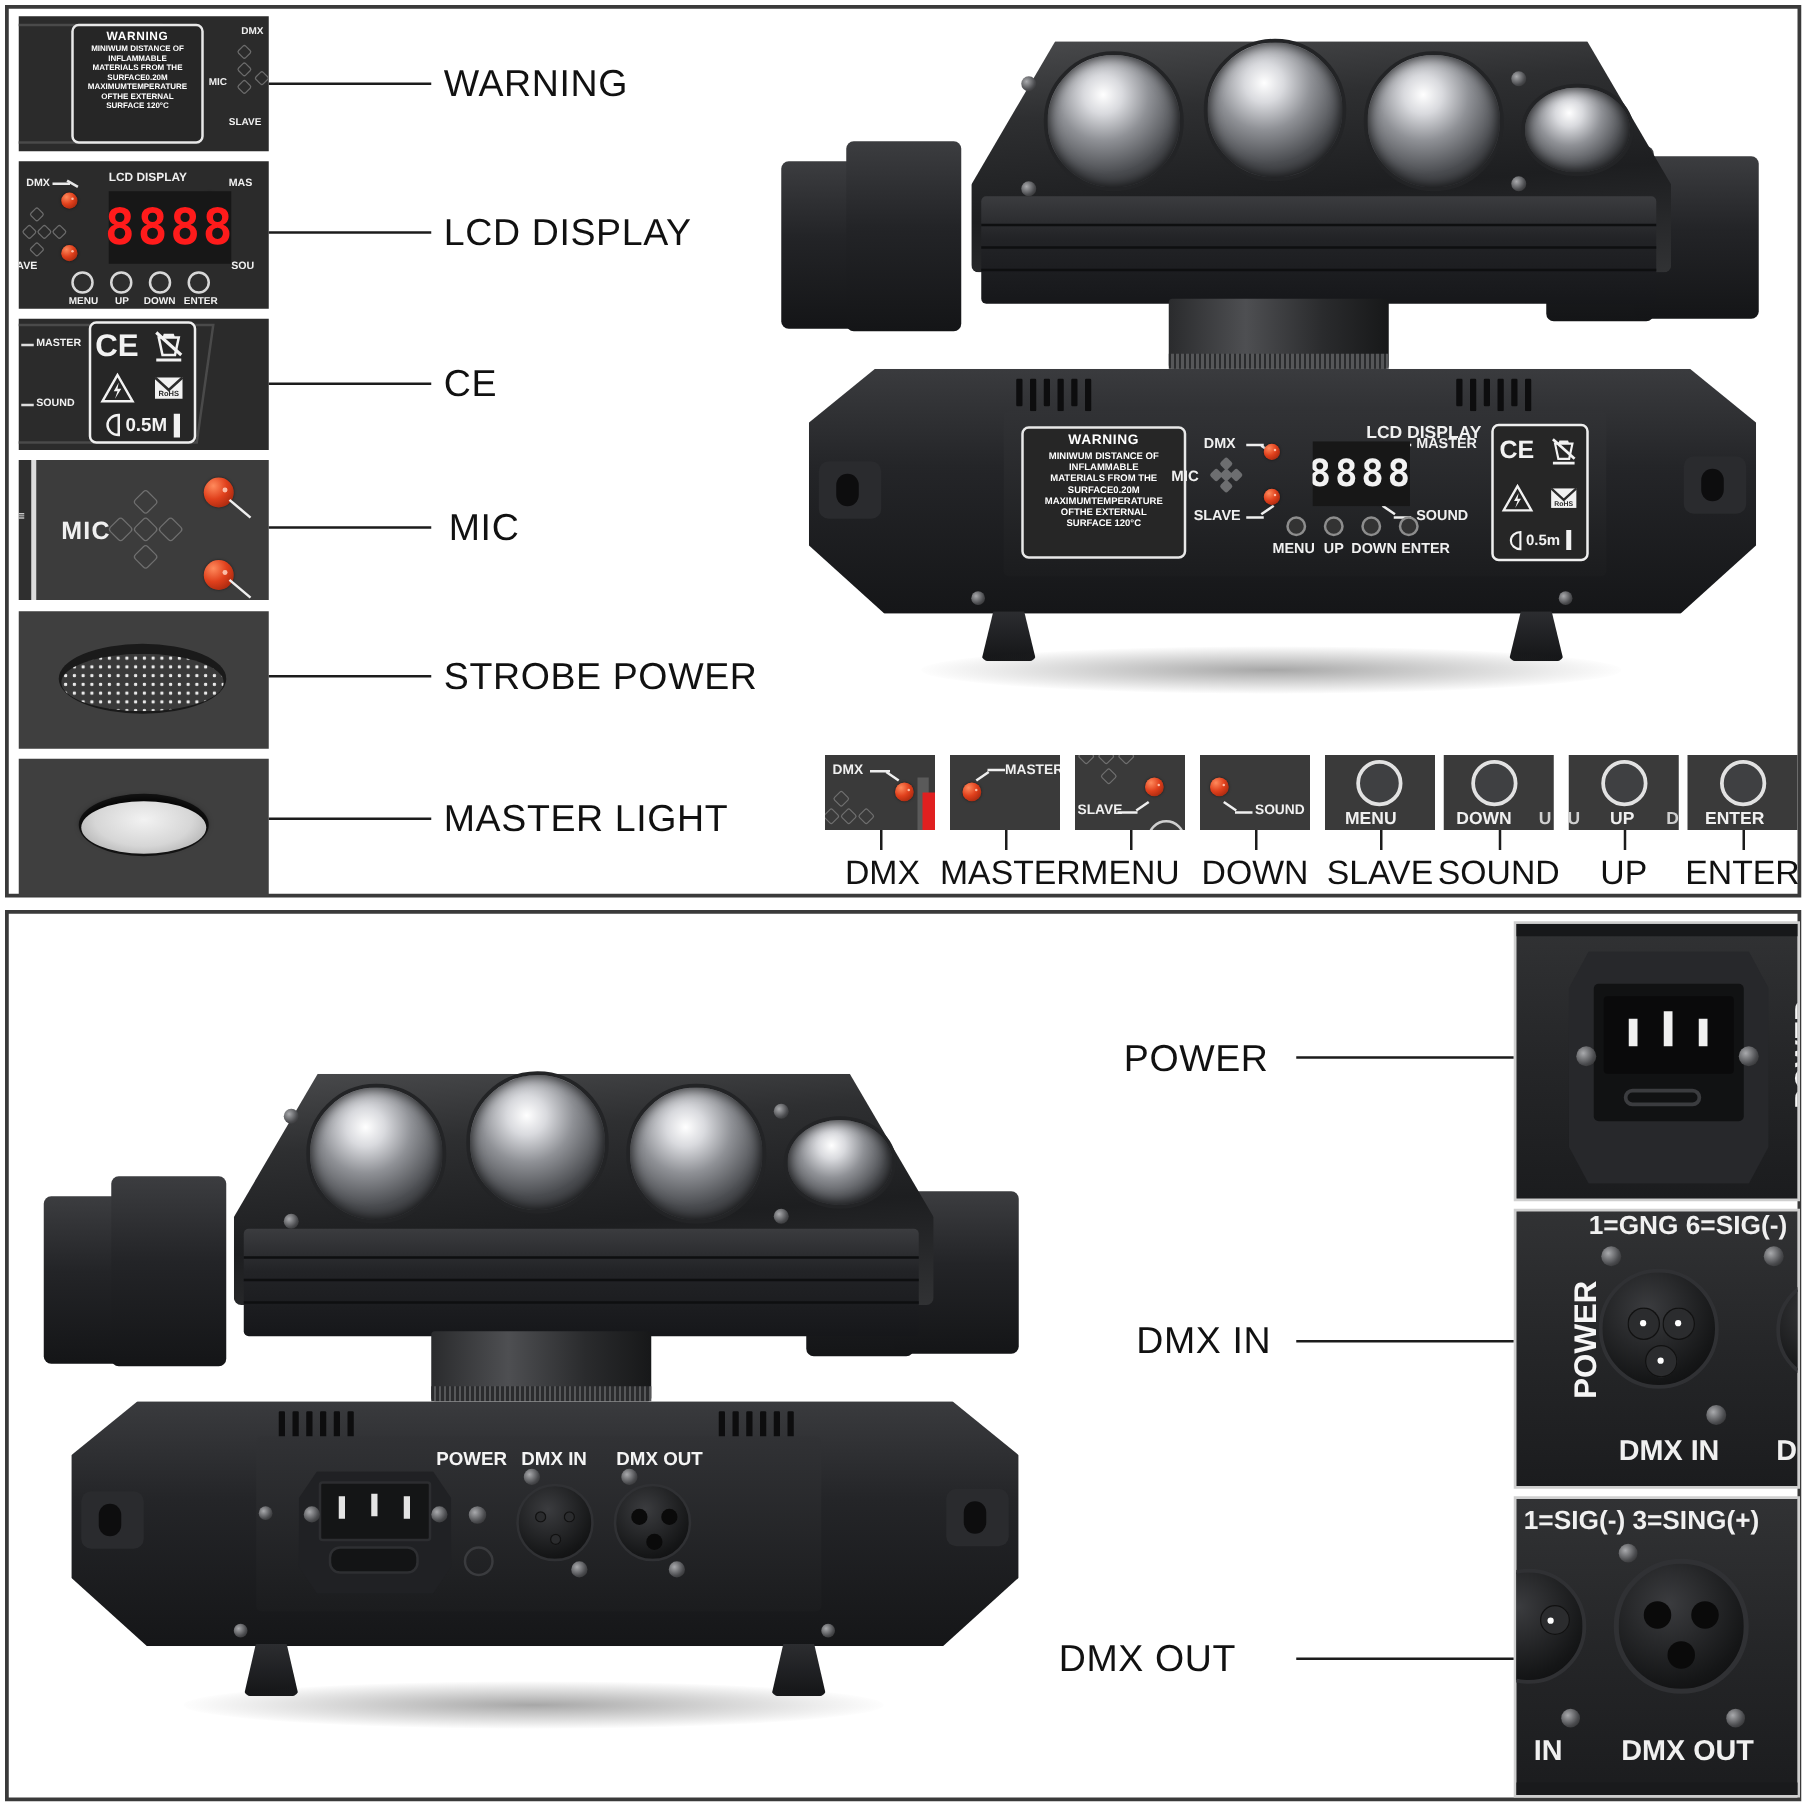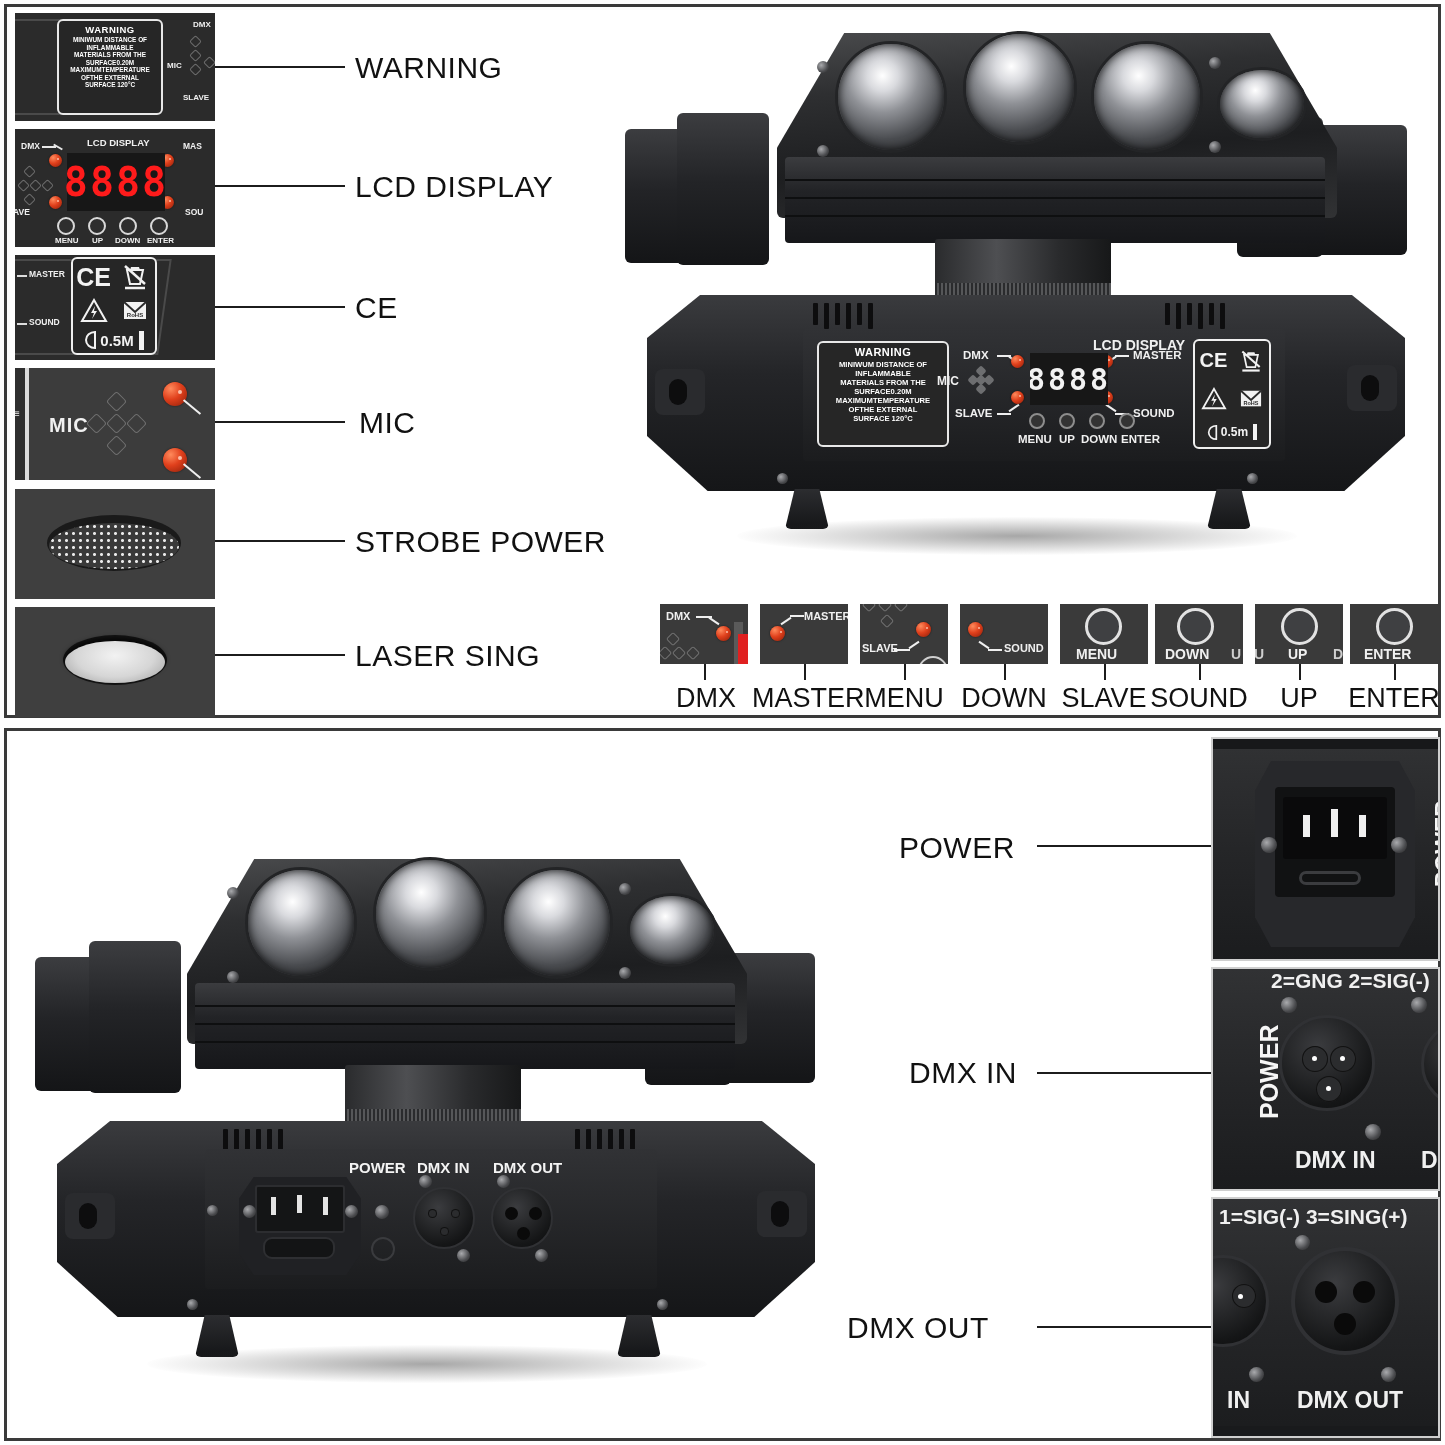--- a/index.html
+++ b/index.html
@@ -67,21 +67,21 @@
     border-radius: 50%;
     background: radial-gradient(circle at 32% 28%, #ff8a5c 0%, #e0401c 45%, #8c1d08 100%);
     box-shadow: 0 0 2px rgba(0,0,0,.6);
   }
   .led::after {
     content:""; position:absolute; right:20%; top:34%;
     width:16%; height:16%; border-radius:50%; background:#ffd2bf; opacity:.85;
   }
 
   
-  .lcdbox { position:absolute; background:#171717; display:flex; align-items:center; justify-content:center; }
+  .lcdbox { position:absolute; background:#171717; display:flex; align-items:center; justify-content:center;margin-left:20px; }
   .lcd-red { color:#ff1b1b; font-family:"DejaVu Sans Mono", monospace; font-weight:bold; letter-spacing:2px; }
   .lcd-white { color:#f2f2f2; font-family:"DejaVu Sans Mono", monospace; font-weight:bold; letter-spacing:3px; }
 
   .knob {
     position:absolute; border-radius:50%;
     border:2px solid #d8d8d8; background:#2e2e2e;
   }
   .knob-dim { border-color:#8d8d8d; background:#333; }
 
   .smalllabel { position:absolute; color:#f0f0f0; font-weight:bold; white-space:nowrap; }
@@ -331,21 +331,21 @@
     <div class="lead" style="left:208px; top:299px; width:130px;"></div>
     <div class="calloutlabel" style="left:348px; top:284px;">CE</div>
 
     <div class="lead" style="left:208px; top:414px; width:130px;"></div>
     <div class="calloutlabel" style="left:352px; top:399px;">MIC</div>
 
     <div class="lead" style="left:208px; top:533px; width:130px;"></div>
     <div class="calloutlabel" style="left:348px; top:518px;">STROBE POWER</div>
 
     <div class="lead" style="left:208px; top:647px; width:130px;"></div>
-    <div class="calloutlabel" style="left:348px; top:632px;">LASER SING</div>
+    <div class="calloutlabel" style="left:348px; top:632px;">MASTER LIGHT</div>
 
     <div class="fixture" style="left:610px; top:10px; width:820px; height:520px;">
 
       <div class="arm" style="left:8px; top:112px; width:92px; height:134px;"></div>
       <div class="arm" style="left:60px; top:96px; width:92px; height:152px;"></div>
 
       <div class="arm" style="left:620px; top:100px; width:86px; height:140px;"></div>
       <div class="arm" style="left:690px; top:108px; width:100px; height:130px;"></div>
 
       <div class="head-shell" style="left:160px; top:16px; width:560px; height:185px; clip-path: polygon(12% 0%, 88% 0%, 100% 62%, 100% 100%, 0% 100%, 0% 62%);"></div>
@@ -684,21 +684,21 @@
         <div style="position:absolute;left:56px;top:22px;width:7px;height:28px;background:#f0f0f0;"></div>
         <div style="position:absolute;left:84px;top:28px;width:7px;height:22px;background:#f0f0f0;"></div>
         <div style="position:absolute;left:24px;top:84px;width:62px;height:14px;border:3px solid #3b3c3f;border-radius:7px;"></div>
       </div>
       <div class="screwhead" style="left:48px; top:98px; width:16px; height:16px;"></div>
       <div class="screwhead" style="left:178px; top:98px; width:16px; height:16px;"></div>
       <div class="rot-label" style="left:218px; top:148px; font-size:23px;">POWER</div>
     </div>
 
     <div class="detail-tile" style="left:1204px; top:236px; width:229px; height:224px;">
-      <div class="pinlegend" style="left:58px; top:0px; font-size:21px;">2=GNG 2=SIG(-)</div>
+      <div class="pinlegend" style="left:58px; top:0px; font-size:21px;">1=GNG 6=SIG(-)</div>
       <div class="rot-label" style="left:42px; top:150px; font-size:25px;">POWER</div>
       <div class="xlr" style="left:66px; top:46px; width:96px; height:96px; border-width:3px;">
         <div class="xlr-pin-m" style="left:20px; top:28px; width:26px; height:26px;"></div>
         <div class="xlr-pin-m" style="left:48px; top:28px; width:26px; height:26px;"></div>
         <div class="xlr-pin-m" style="left:34px; top:58px; width:26px; height:26px;"></div>
         <div style="position:absolute;left:30px;top:38px;width:5px;height:5px;border-radius:50%;background:#fff;"></div>
         <div style="position:absolute;left:58px;top:38px;width:5px;height:5px;border-radius:50%;background:#fff;"></div>
         <div style="position:absolute;left:44px;top:68px;width:5px;height:5px;border-radius:50%;background:#fff;"></div>
       </div>
       <div class="screwhead" style="left:68px; top:28px; width:16px; height:16px;"></div>

